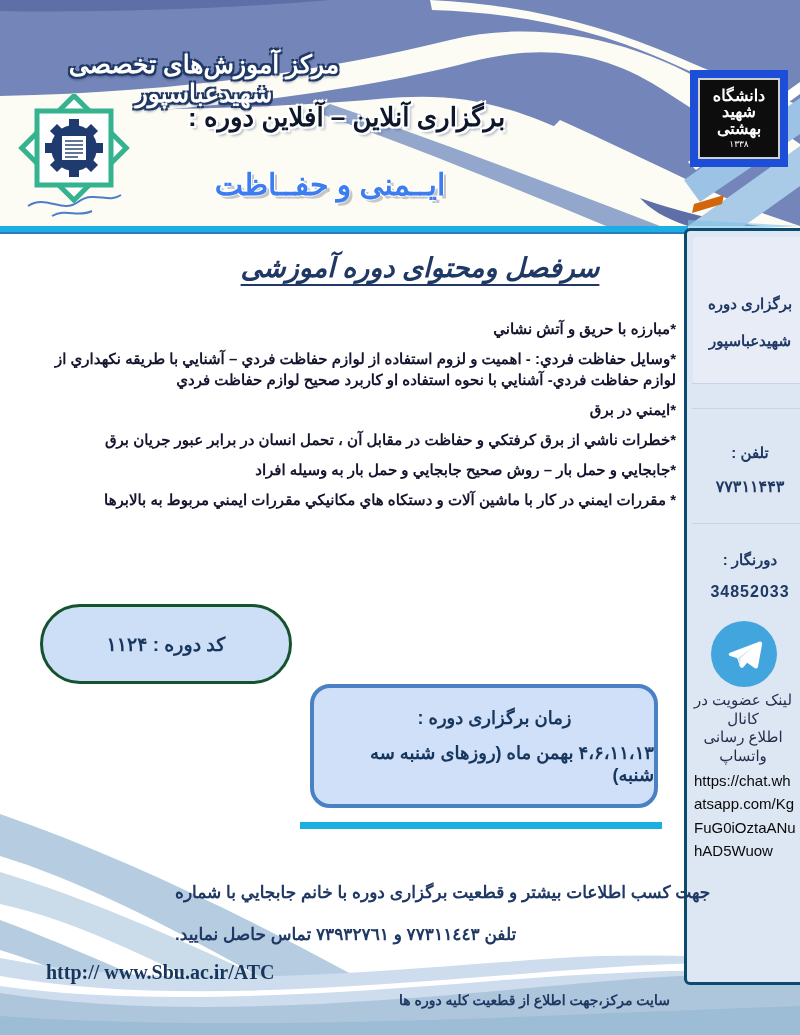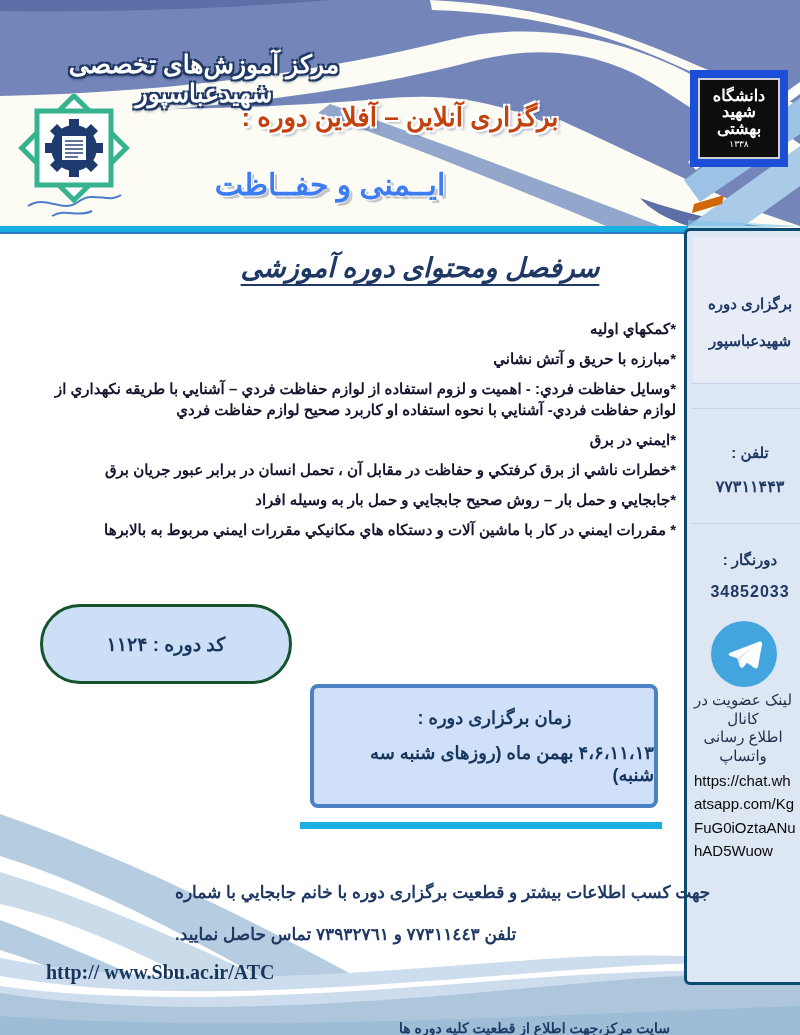--- a/index.html
+++ b/index.html
@@ -6,22 +6,22 @@
   #page{position:relative;width:800px;height:1035px;background:#ffffff;overflow:hidden;
         font-family:"Liberation Sans",sans-serif;margin:0 auto;}
   .abs{position:absolute;}
   svg{display:block;}
 
   
   #header-art{left:0;top:0;z-index:0;}
   .org-title{left:8px;top:50px;width:392px;z-index:2;text-align:center;direction:rtl;
     font-size:25px;font-weight:bold;color:#ffffff;
     text-shadow:-2px -2px 0 #1f3864,2px -2px 0 #1f3864,-2px 2px 0 #1f3864,2px 2px 0 #1f3864,0 3px 3px rgba(20,40,90,.55);}
-  .delivery-line{left:198px;top:102px;width:404px;z-index:2;text-align:center;direction:rtl;
-    font-size:26px;font-weight:bold;color:#c2410c;
+  .delivery-line{left:188px;top:102px;width:404px;z-index:2;text-align:left;direction:rtl;
+    font-size:26px;font-weight:bold;color:#0f172a;
     text-shadow:-2px -2px 0 #fff,2px -2px 0 #fff,-2px 2px 0 #fff,2px 2px 0 #fff,3px 3px 3px rgba(40,60,120,.45);}
   .course-title{left:200px;top:167px;width:260px;z-index:2;text-align:center;direction:rtl;
     font-size:30px;font-weight:bold;color:#3d7df0;
     text-shadow:-1px -1px 0 #fff,1px -1px 0 #fff,-1px 1px 0 #fff,3px 3px 0 #c6c6c6;}
   .cyan-line-1{left:0;top:226px;width:688px;height:6px;background:#1baee3;border-bottom:2px solid #2b7ac0;z-index:2;}
 
   
   .sbu-logo{left:690px;top:70px;width:98px;height:97px;background:#0d0d0d;border:8px solid #1d4ed8;
     box-shadow:inset 0 0 0 2px #cfcfcf;z-index:3;display:flex;flex-direction:column;align-items:center;
     justify-content:center;color:#fff;direction:rtl;line-height:1.05;box-sizing:border-box;}
@@ -45,31 +45,31 @@
   
   .section-title{left:170px;top:252px;width:500px;z-index:2;text-align:center;direction:rtl;
     font-size:27px;font-weight:bold;font-style:italic;color:#1f3864;
     text-decoration:underline;text-underline-offset:7px;text-decoration-thickness:2px;}
   .bullets{left:28px;top:318px;width:648px;z-index:2;direction:rtl;text-align:right;
     color:#15152e;font-weight:bold;font-size:15px;line-height:21px;}
   .bullets .b{margin-bottom:9px;}
   .code-pill{left:40px;top:604px;width:252px;height:80px;border-radius:42px;background:#cddff6;
     border:3px solid #14532d;z-index:2;display:flex;align-items:center;justify-content:center;
     direction:rtl;font-size:19px;font-weight:bold;color:#17365d;box-sizing:border-box;}
-  .schedule-box{left:310px;top:684px;width:348px;height:124px;border-radius:8px;background:#cfe0f8;
+  .schedule-box{left:310px;top:684px;width:348px;height:124px;border-radius:20px;background:#cfe0f8;
     border:4px solid #4a80c4;z-index:2;display:flex;flex-direction:column;align-items:center;
     justify-content:center;gap:13px;direction:rtl;color:#17365d;font-weight:bold;font-size:18px;box-sizing:border-box;padding-left:21px;}
   .cyan-line-2{left:300px;top:822px;width:362px;height:7px;background:#1baee3;z-index:2;}
 
   
   #footer-art{left:0;top:808px;z-index:1;}
   .contact-1{left:175px;top:882px;z-index:3;direction:rtl;font-size:17px;font-weight:bold;color:#1f3864;white-space:nowrap;}
   .contact-2{left:175px;top:924px;z-index:3;direction:rtl;font-size:17px;font-weight:bold;color:#1f3864;white-space:nowrap;}
   .website{left:46px;top:961px;z-index:3;font-family:"Liberation Serif",serif;font-size:20px;font-weight:bold;color:#17365d;}
-  .website-note{right:130px;top:1020px;z-index:3;direction:rtl;font-size:14px;font-weight:bold;color:#1f3864;white-space:nowrap;}
+  .website-note{right:130px;top:992px;z-index:3;direction:rtl;font-size:14px;font-weight:bold;color:#1f3864;white-space:nowrap;}
 </style>
 </head>
 <body>
 
 <div id="page">
 
   <svg id="header-art" class="abs" width="800" height="232" viewBox="0 0 800 232" aria-hidden="true">
     <rect width="800" height="232" fill="#fdfcf4"></rect>
     <path fill="#7486b9" d="M0,0 H800 V226 C730,202 665,180 580,138 C500,100 452,92 378,99 C290,107 160,111 0,111 Z"></path>
     <path fill="#5d6fa6" d="M0,0 H330 C225,9 100,13 0,11 Z"></path>
@@ -163,21 +163,20 @@
       </svg>
     </div>
     <div class="sb-note" style="top:460px">لینک  عضویت در کانال</div>
     <div class="sb-note" style="top:497px">اطلاع رسانی واتساپ</div>
     <div class="sb-link">https://chat.whatsapp.com/KgFuG0iOztaANuhAD5Wuow</div>
   </div>
 
   <div class="abs section-title">سرفصل ومحتوای دوره آموزشی</div>
 
   <div class="abs bullets">
-    <div class="b">*کمکهاي اوليه</div>
     <div class="b">*مبارزه با حريق و آتش نشاني</div>
     <div class="b">*وسايل حفاظت فردي: - اهميت و لزوم استفاده از لوازم حفاظت فردي – آشنايي با طريقه نكهداري از لوازم حفاظت فردي- آشنايي با نحوه استفاده او كاربرد صحيح لوازم حفاظت فردي</div>
     <div class="b">*ايمني در برق</div>
     <div class="b">*خطرات ناشي از برق كرفتكي و حفاظت در مقابل آن ، تحمل انسان در برابر عبور جريان برق</div>
     <div class="b">*جابجايي و حمل بار – روش صحيح جابجايي و حمل بار به وسيله افراد</div>
     <div class="b">* مقررات ايمني در كار با ماشين آلات و دستكاه هاي مكانيكي مقررات ايمني مربوط به بالابرها</div>
   </div>
 
   <div class="abs code-pill">
     <span>کد دوره : ۱۱۲۴</span>

